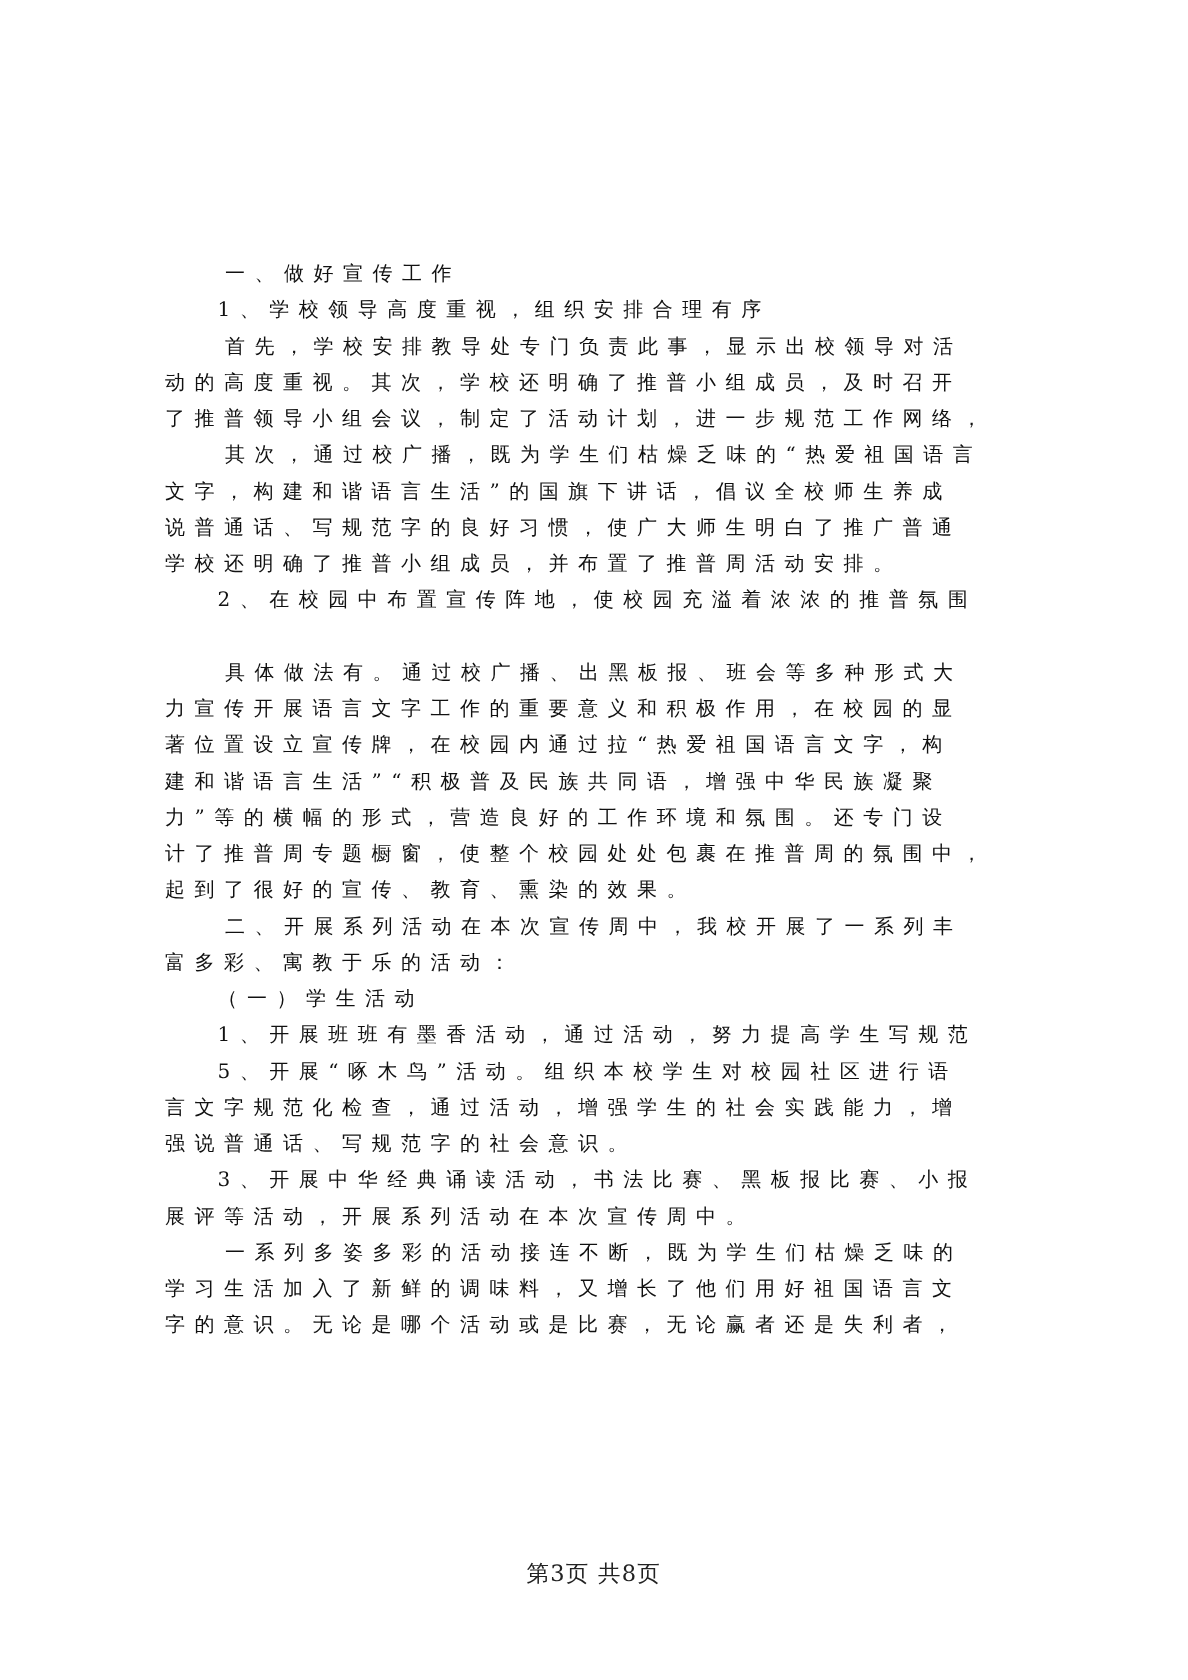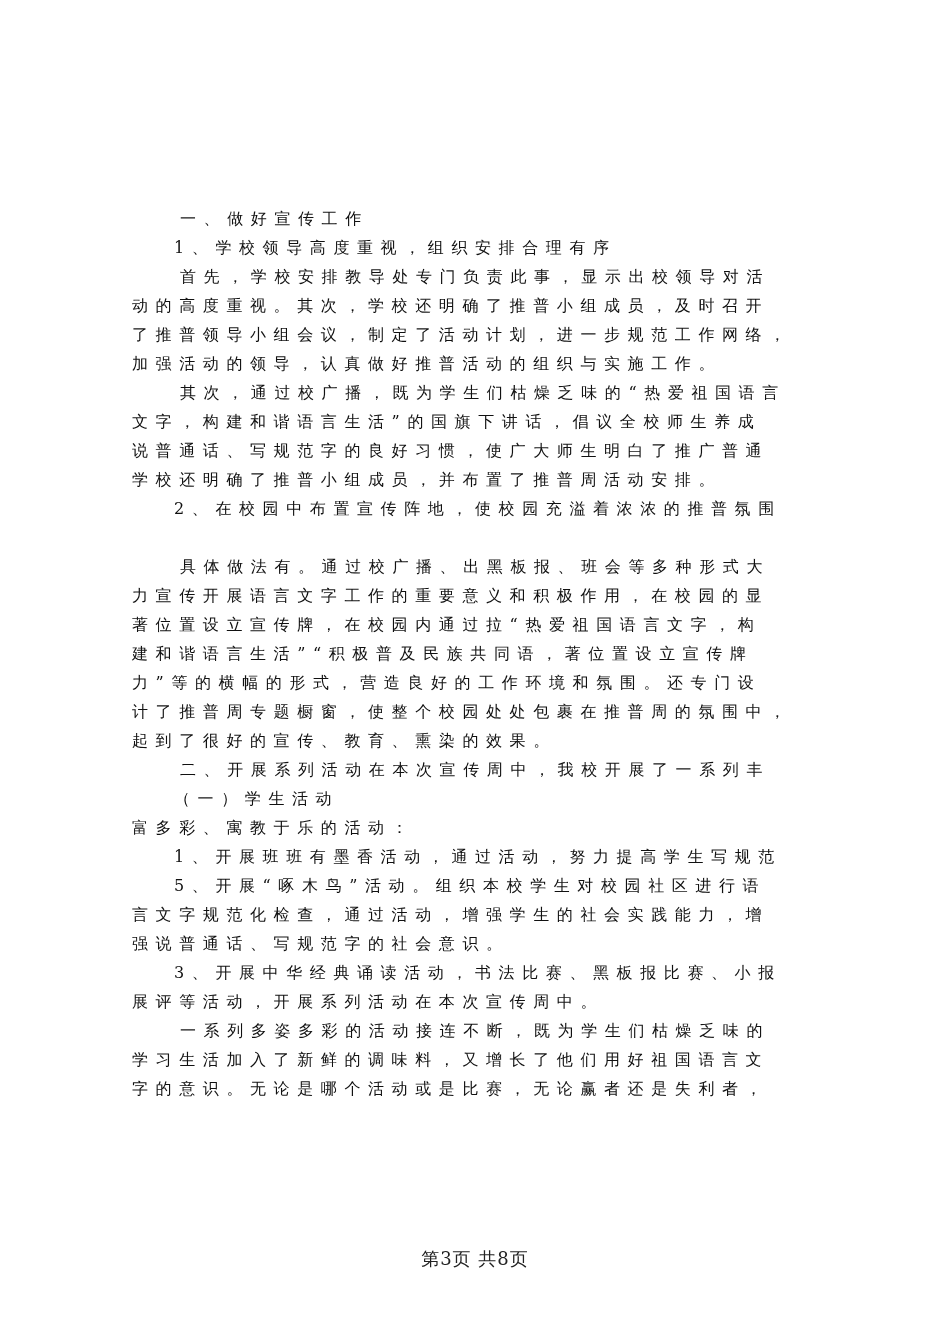--- a/index.html
+++ b/index.html
@@ -54,37 +54,36 @@
 </head>
 <body>
 
 <div class="page">
   <div class="body-text" id="body-text">
       <div class="line indent">一、做好宣传工作</div>
       <div class="line indent-num">1、学校领导高度重视，组织安排合理有序</div>
       <div class="line indent">首先，学校安排教导处专门负责此事，显示出校领导对活</div>
       <div class="line">动的高度重视。其次，学校还明确了推普小组成员，及时召开</div>
       <div class="line">了推普领导小组会议，制定了活动计划，进一步规范工作网络，</div>
-      <div class="line">加强活动的领导，认真做好推普活动的组织与实施工作。</div>
       <div class="line indent">其次，通过校广播，既为学生们枯燥乏味的“热爱祖国语言</div>
       <div class="line">文字，构建和谐语言生活”的国旗下讲话，倡议全校师生养成</div>
       <div class="line">说普通话、写规范字的良好习惯，使广大师生明白了推广普通</div>
       <div class="line">学校还明确了推普小组成员，并布置了推普周活动安排。</div>
       <div class="line indent-num">2、在校园中布置宣传阵地，使校园充溢着浓浓的推普氛围</div>
       <div class="line gap"></div>
       <div class="line indent">具体做法有。通过校广播、出黑板报、班会等多种形式大</div>
       <div class="line">力宣传开展语言文字工作的重要意义和积极作用，在校园的显</div>
       <div class="line">著位置设立宣传牌，在校园内通过拉“热爱祖国语言文字，构</div>
-      <div class="line">建和谐语言生活”“积极普及民族共同语，著位置设立宣传牌</div>
+      <div class="line">建和谐语言生活”“积极普及民族共同语，增强中华民族凝聚</div>
       <div class="line">力”等的横幅的形式，营造良好的工作环境和氛围。还专门设</div>
       <div class="line">计了推普周专题橱窗，使整个校园处处包裹在推普周的氛围中，</div>
       <div class="line">起到了很好的宣传、教育、熏染的效果。</div>
       <div class="line indent">二、开展系列活动在本次宣传周中，我校开展了一系列丰</div>
+      <div class="line">富多彩、寓教于乐的活动：</div>
       <div class="line indent-num">（一）学生活动</div>
-      <div class="line">富多彩、寓教于乐的活动：</div>
       <div class="line indent-num">1、开展班班有墨香活动，通过活动，努力提高学生写规范</div>
       <div class="line indent-num">5、开展“啄木鸟”活动。组织本校学生对校园社区进行语</div>
       <div class="line">言文字规范化检查，通过活动，增强学生的社会实践能力，增</div>
       <div class="line">强说普通话、写规范字的社会意识。</div>
       <div class="line indent-num">3、开展中华经典诵读活动，书法比赛、黑板报比赛、小报</div>
       <div class="line">展评等活动，开展系列活动在本次宣传周中。</div>
       <div class="line indent">一系列多姿多彩的活动接连不断，既为学生们枯燥乏味的</div>
       <div class="line">学习生活加入了新鲜的调味料，又增长了他们用好祖国语言文</div>
       <div class="line">字的意识。无论是哪个活动或是比赛，无论赢者还是失利者，</div>
     </div>

